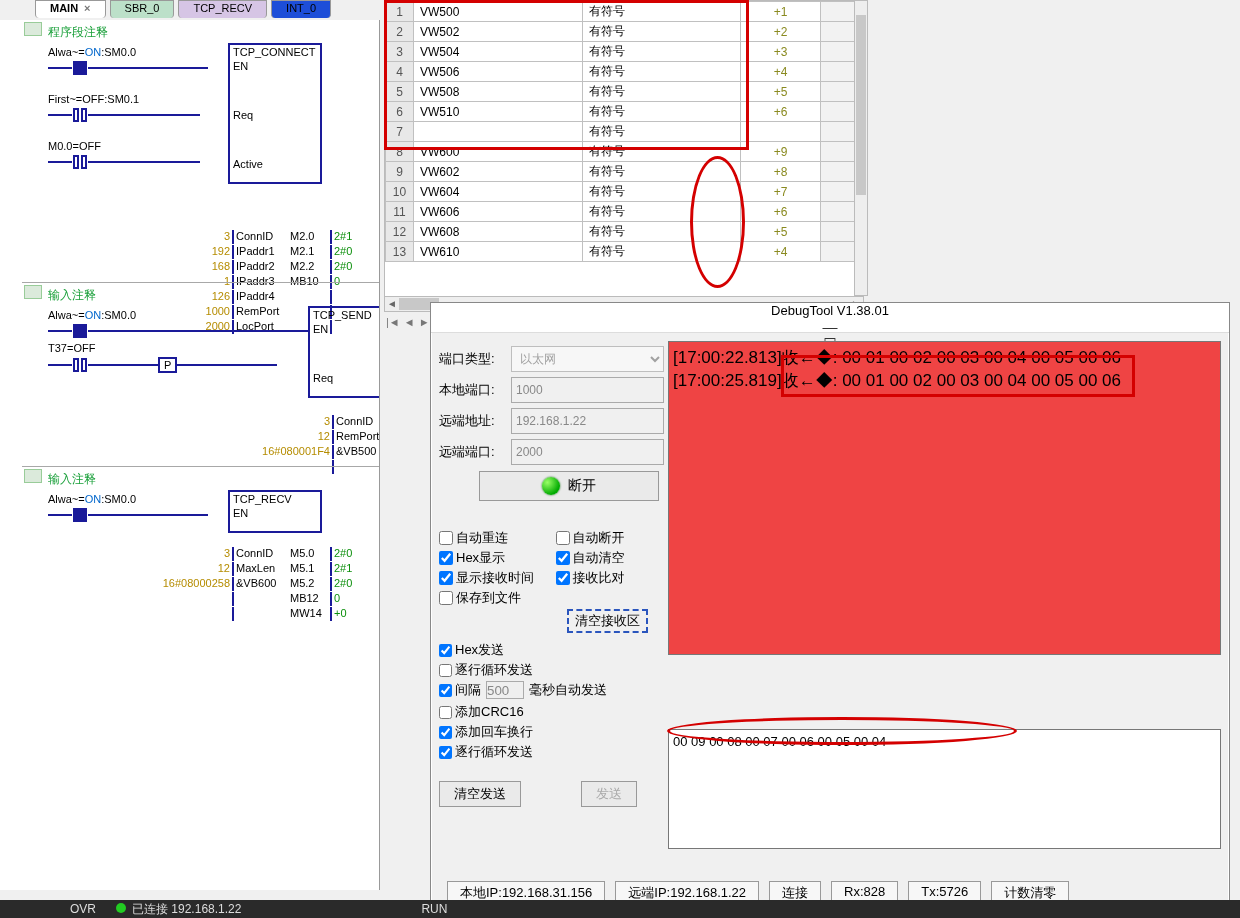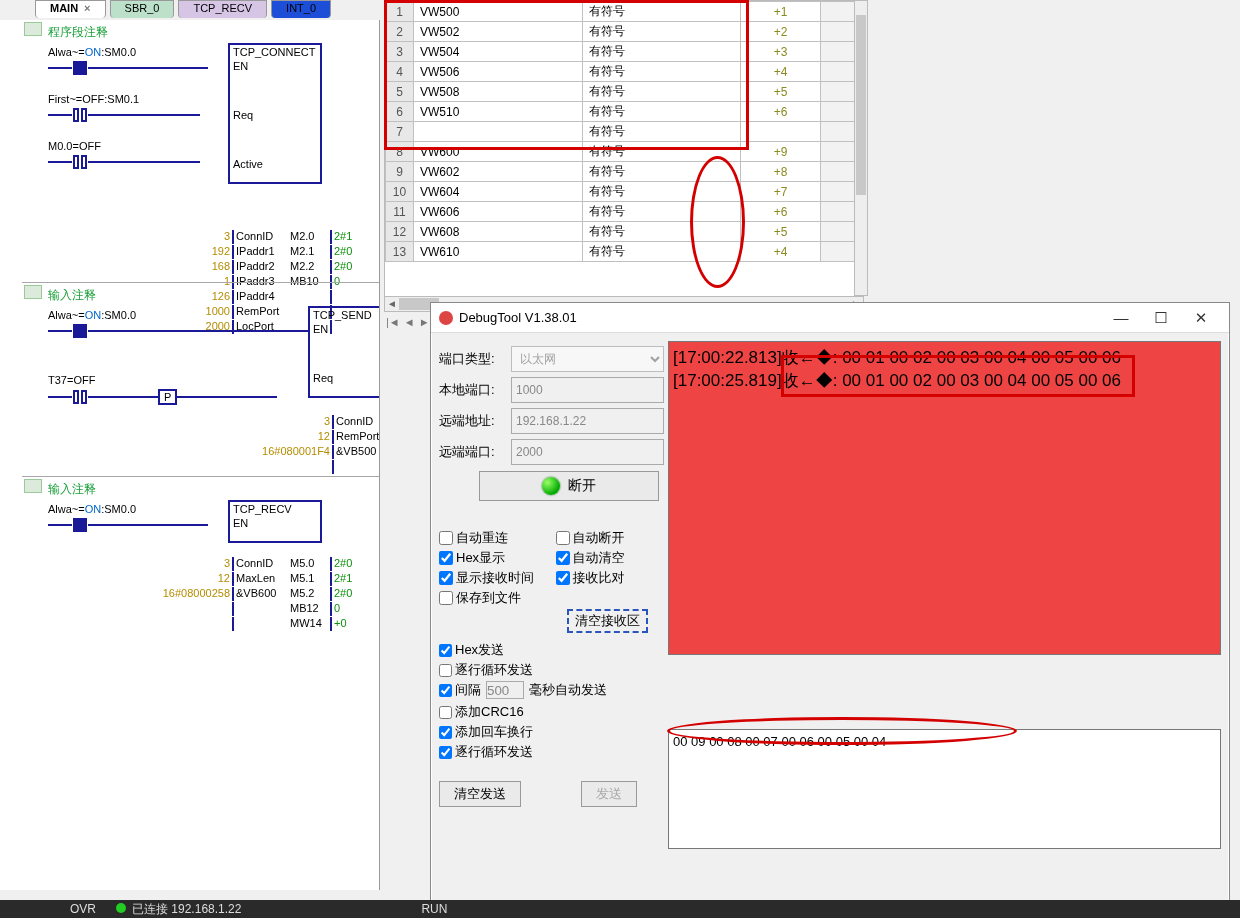--- a/index.html
+++ b/index.html
@@ -33,21 +33,21 @@
   .nav span{margin:0 2px;}
   .hscroll{position:absolute;left:384px;top:296px;width:480px;height:16px;background:#eee;border:1px solid #bbb;}
   .hscroll .thumb{position:absolute;left:14px;top:1px;width:40px;height:12px;background:#c8c8c8;}
   .hscroll .arr{position:absolute;top:0;width:14px;height:14px;text-align:center;color:#666;font-size:10px;line-height:14px;}
   .hscroll .arr.l{left:0;} .hscroll .arr.r{right:0;}
   .vscroll{position:absolute;left:854px;top:0;width:14px;height:296px;background:#eee;border:1px solid #bbb;}
   .vscroll .thumb{position:absolute;left:1px;top:14px;width:10px;height:180px;background:#c8c8c8;}
 
   
   .dbg{position:absolute;left:430px;top:302px;width:800px;height:610px;background:#f0f0f0;border:1px solid #888;box-shadow:0 0 0 1px #fff inset;}
-  .dbg .titlebar{display:flex;align-items:center;height:30px;padding:0 8px;background:#fff;border-bottom:1px solid #ddd;}
+  .dbg .titlebar{display:flex;align-items:center;height:30px;padding:0 8px;background:#fff;border-bottom:1px solid #ddd;flex-direction:column;}
   .dbg .titlebar .ico{width:14px;height:14px;border-radius:50%;background:#d44;display:inline-block;margin-right:6px;}
   .dbg .titlebar .t{font-size:13px;flex:1;}
   .dbg .winbtn{width:40px;text-align:center;font-size:15px;color:#333;cursor:default;}
   .dbg .body{display:flex;padding:8px;gap:4px;}
   .dbg .left{width:225px;}
   .dbg .right{flex:1;}
   .lf-row{display:flex;align-items:center;margin:5px 0;font-size:13px;}
   .lf-row .k{width:72px;}
   .lf-row .v{flex:1;}
   .lf-row input,.lf-row select{width:140px;height:26px;border:1px solid #aaa;background:#fafafa;padding:0 4px;font-size:12px;}
@@ -234,21 +234,21 @@
       <div class="netrow">
         <div class="leftstack" style="width:280px;">
           <div class="cntct">
             <span class="tag"><span>Alwa~=</span><span class="c-on">ON</span><span>:SM0.0</span></span>
           </div>
           <div class="cntct">
               <span class="bar"></span>
               <span class="sym fill"></span>
               <span class="bar" style="width:220px"></span>
             </div>
-          <div class="cntct" style="margin-top:36px;text-align:center;">
+          <div class="cntct" style="margin-top:4px;text-align:center;">
             <span class="tag"><span>T37=</span><span>OFF</span></span>
           </div>
           <div class="cntct">
               <span class="bar"></span>
               <span class="sym"></span>
               <span class="sym"></span>
               <span class="bar" style="width:70px"></span>
             <span style="border:2px solid #1a1a99;padding:0 4px;font-size:11px;">P</span>
             <span class="bar" style="width:100px"></span>
             </div>
@@ -586,19 +586,27 @@
       <div style="height:74px;"></div>
       <div class="txbox">
         <span>00 09 00 08 00 07 00 06 00 05 00 04</span>
       </div>
     </div>
   </div>
 
   <div class="redbox2" style="left:350px;top:52px;width:354px;height:42px;"></div>
   <div class="redoval2" style="left:236px;top:414px;width:350px;height:28px;"></div>
 
+  <div class="statusrow">
+    <span class="cell">本地IP:192.168.31.156</span>
+    <span class="cell">远端IP:192.168.1.22</span>
+    <span class="cell">连接</span>
+    <span class="cell">Rx:828</span>
+    <span class="cell">Tx:5726</span>
+    <span class="cell">计数清零</span>
+  </div>
 </div>
 
 <div class="mainstatus">
   <span>OVR</span>
   <span><span class="dot"></span><span>已连接 192.168.1.22</span></span>
   <span style="margin-left:160px">RUN</span>
 </div>
 
 </body></html>

